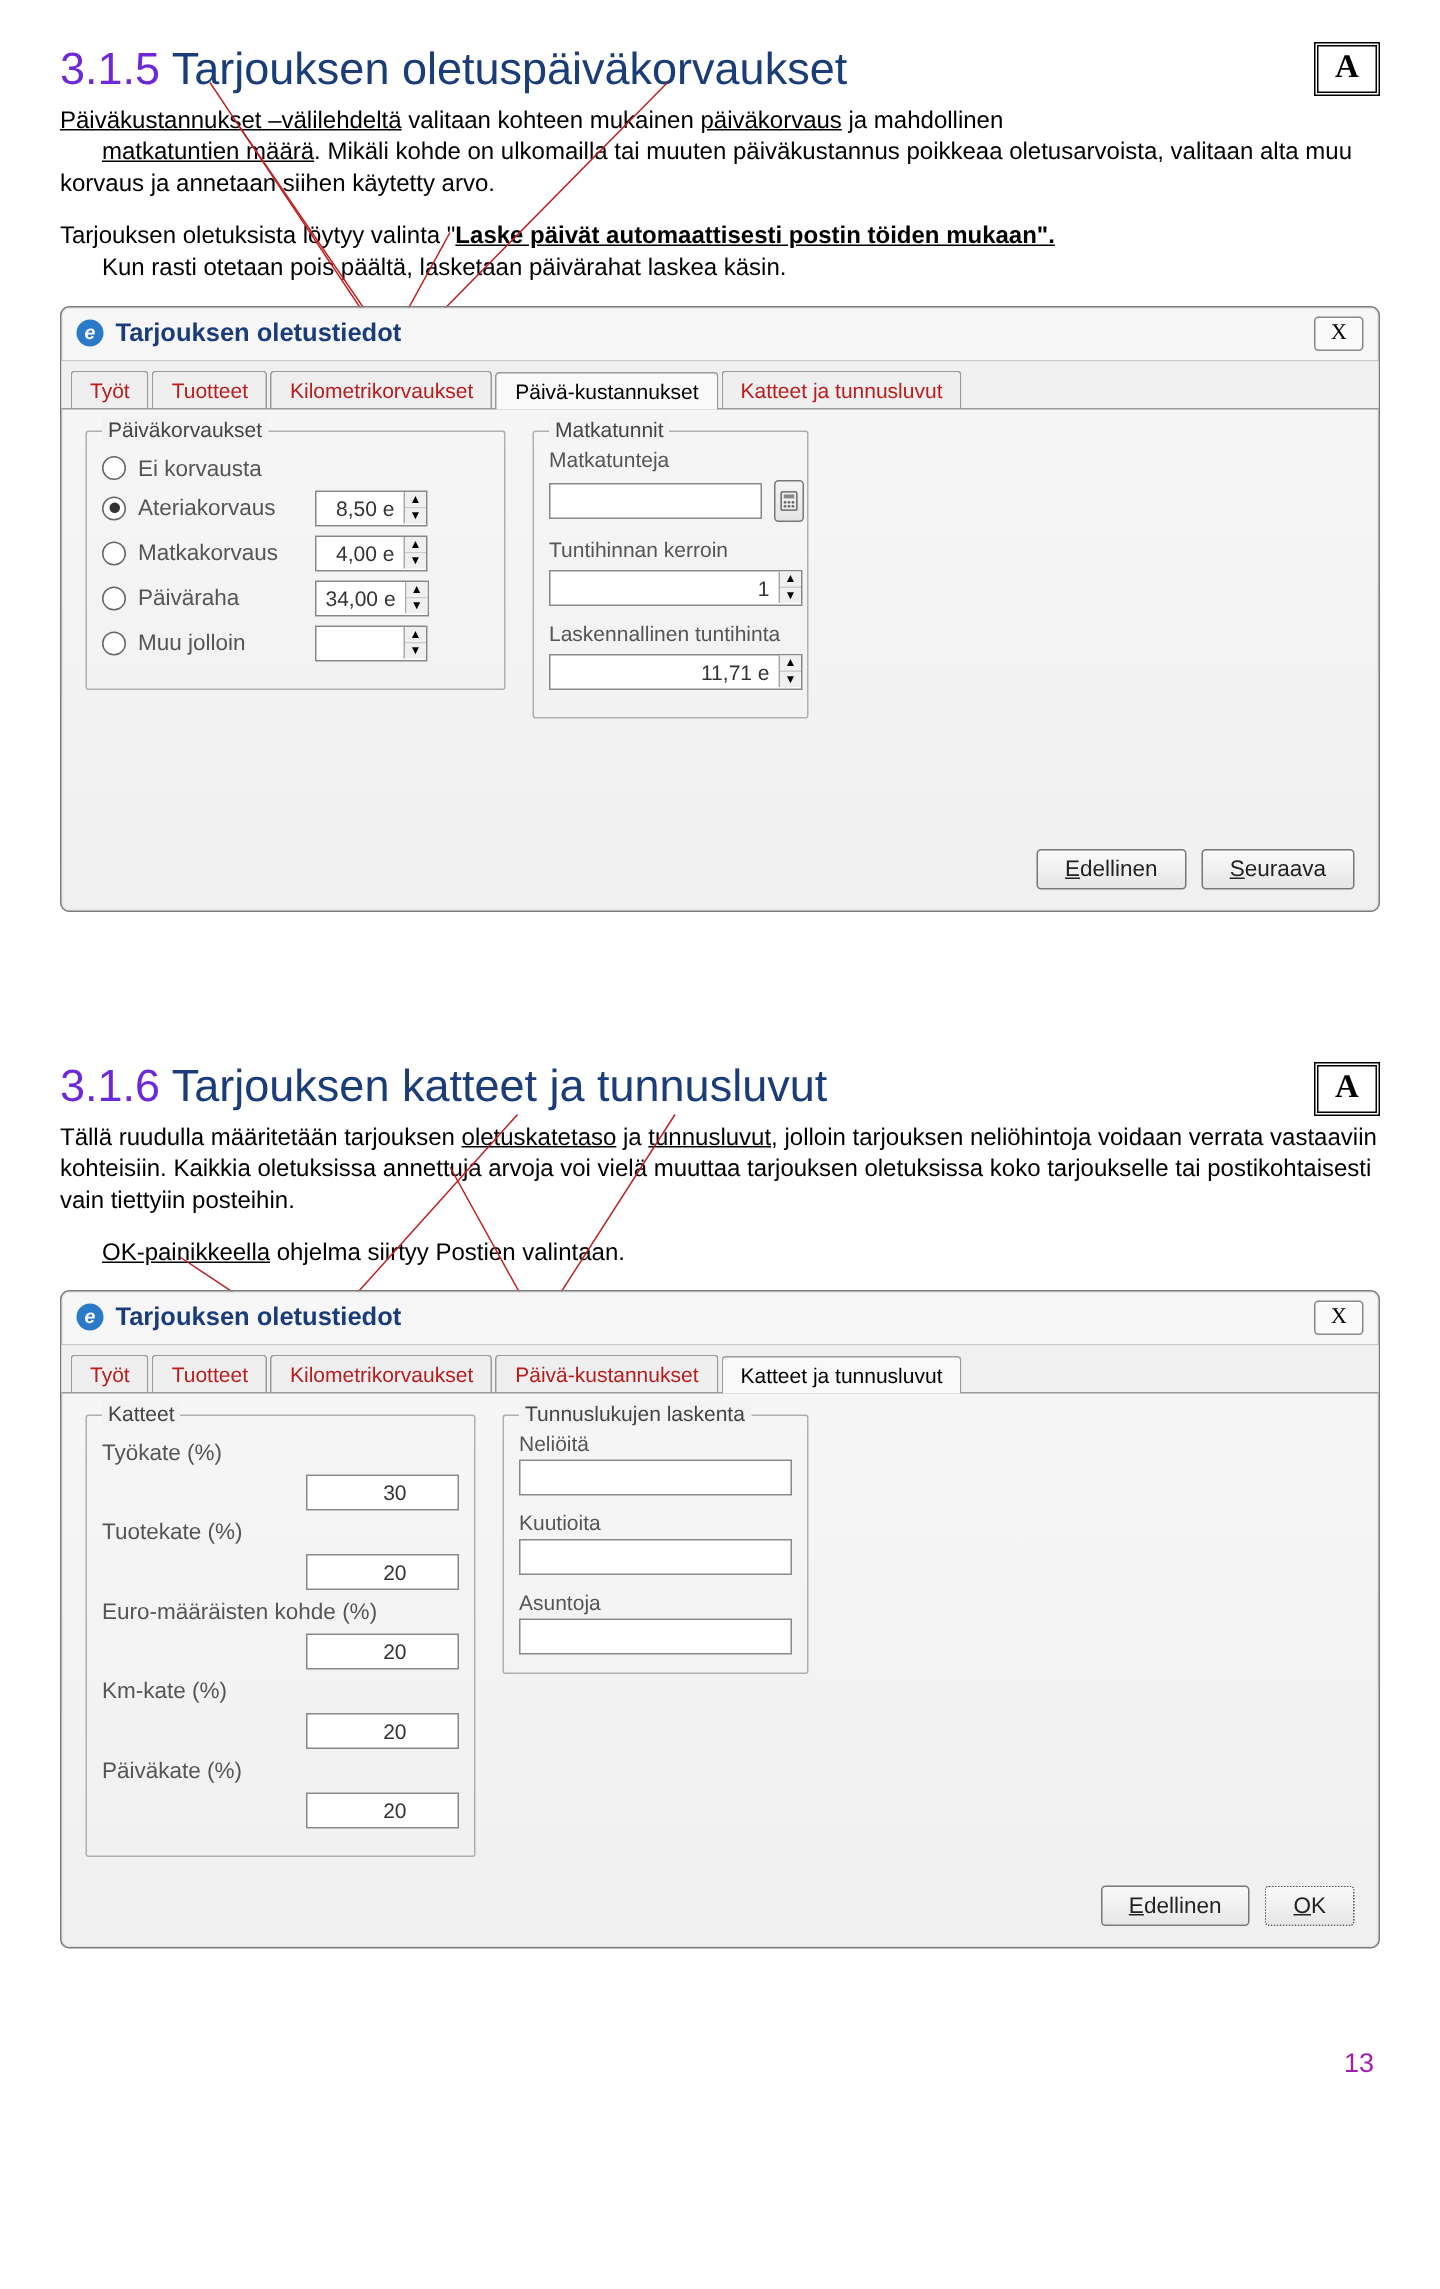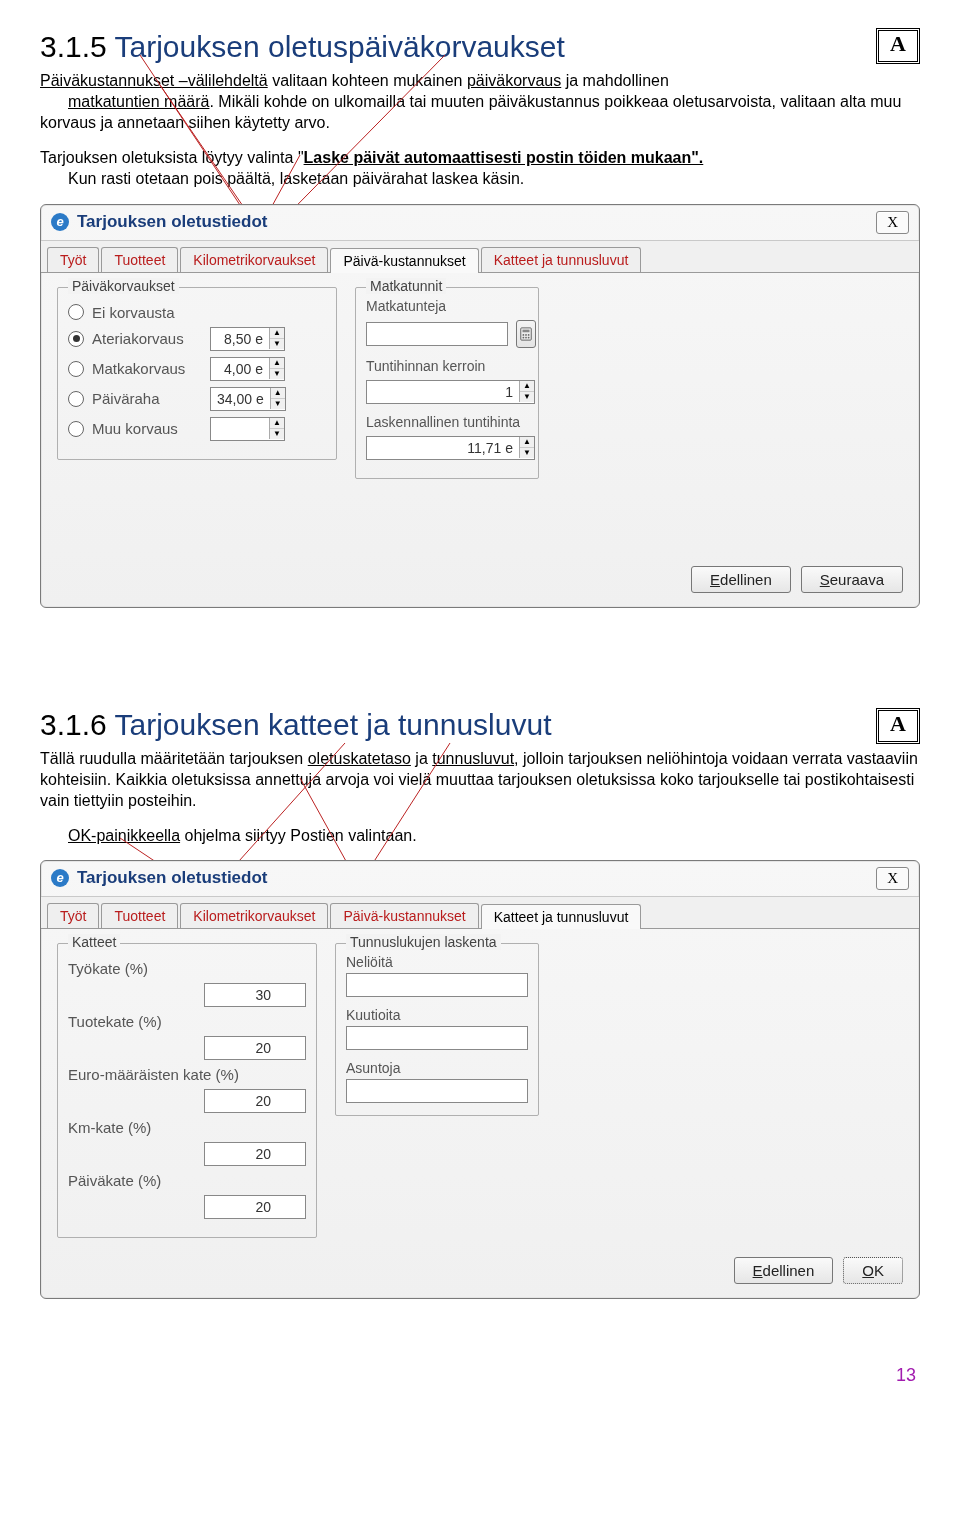--- a/index.html
+++ b/index.html
@@ -1,18 +1,18 @@
 <!DOCTYPE html>
 <html><head>
 <meta charset="utf-8">
 <style>
   body{margin:0;background:#fff;font-family:Arial,Helvetica,sans-serif;color:#000;width:960px}
   .page{padding:30px 40px 20px 40px;position:relative}
   .heading{font-size:30px;color:#1a3d7a;margin:0 0 6px 0;font-weight:400}
-  .heading .num{color:#000000}
+  .heading .num{color:#6d28d9}
   .bodytext{font-size:16px;line-height:1.32;margin:0 0 14px 0}
   .bodytext .u{text-decoration:underline}
   .bodytext .b{font-weight:bold}
   .indent{margin-left:28px}
   .a-badge{position:absolute;right:40px;width:38px;height:30px;border:3px double #000;text-align:center;font-family:"Times New Roman",serif;font-weight:bold;font-size:22px;line-height:26px}
   .a1{top:28px}
   .a2{top:885px}
   
   .dialog{border:1px solid #7a7a7a;border-radius:6px;background:linear-gradient(#f7f7f7,#f0f0f0);margin:10px 0 40px 0;box-shadow:0 0 0 1px #e5e5e5 inset;position:relative}
   .titlebar{display:flex;align-items:center;padding:6px 10px;border-bottom:1px solid #c9c9c9}
@@ -130,21 +130,21 @@
               <span class="numbox">
                   <span class="val">34,00 e</span>
                   <span class="spinbtns">
                     <span>▲</span>
                     <span>▼</span>
                   </span>
                 </span>
             </div>
             <div class="row">
               <span class="radio"></span>
-              <span class="lbl">Muu korvaus</span>
+              <span class="lbl">Muu jolloin</span>
               <span class="numbox">
                   <span class="val"></span>
                   <span class="spinbtns">
                     <span>▲</span>
                     <span>▼</span>
                   </span>
                 </span>
             </div>
           </div>
         </div>
@@ -249,21 +249,21 @@
               </div>
             <div class="row">
                 <span class="lbl">Tuotekate (%)</span>
               </div>
             <div class="row">
                 <span class="numbox" style="width:100px;margin-left:auto">
                   <span class="val">20</span>
                 </span>
               </div>
             <div class="row">
-                <span class="lbl">Euro-määräisten kate (%)</span>
+                <span class="lbl">Euro-määräisten kohde (%)</span>
               </div>
             <div class="row">
                 <span class="numbox" style="width:100px;margin-left:auto">
                   <span class="val">20</span>
                 </span>
               </div>
             <div class="row">
                 <span class="lbl">Km-kate (%)</span>
               </div>
             <div class="row">

